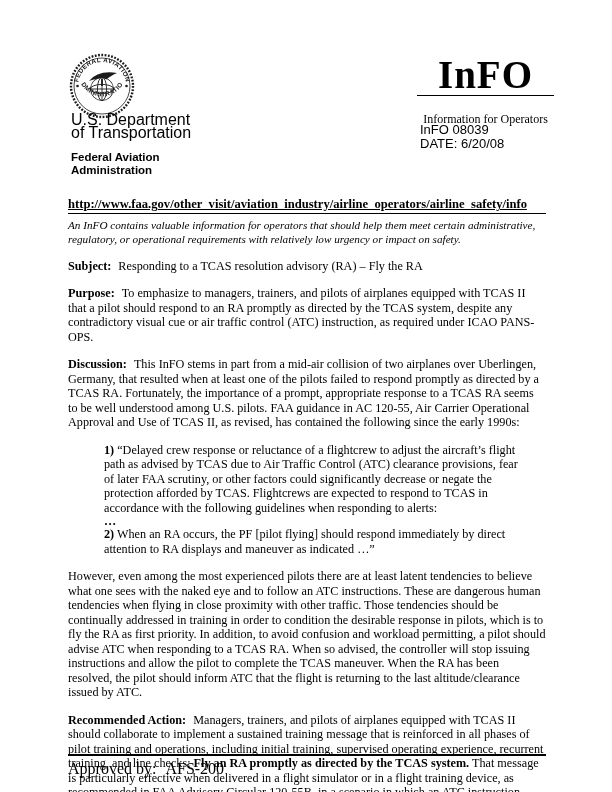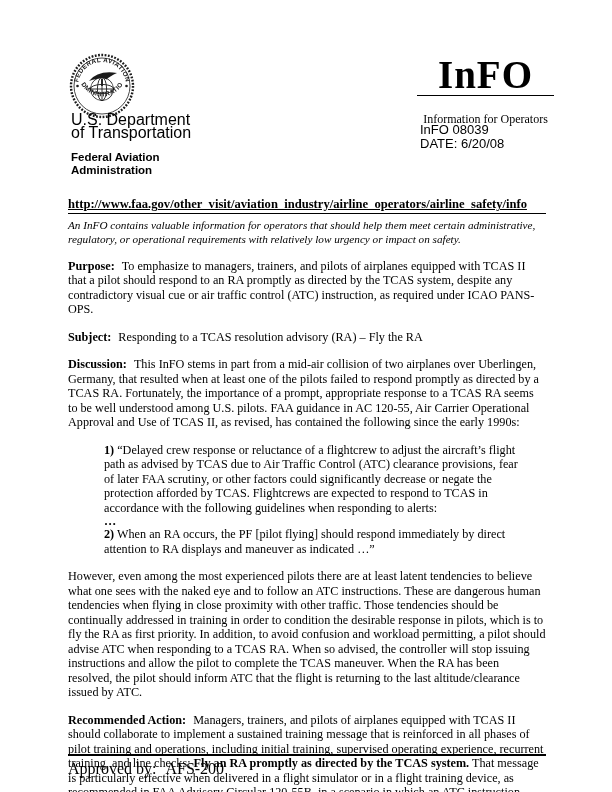--- a/index.html
+++ b/index.html
@@ -86,23 +86,23 @@
   <div class="doc-meta">
     <div>InFO 08039</div>
     <div>DATE: 6/20/08</div>
   </div>
 
   <div class="body-content">
     <span class="url">http://www.faa.gov/other_visit/aviation_industry/airline_operators/airline_safety/info</span>
     <div class="rule"></div>
     <div class="disclaimer">An InFO contains valuable information for operators that should help them meet certain administrative, regulatory, or operational requirements with relatively low urgency or impact on safety.</div>
 
+    <p><span class="lbl">Subject:</span><span>Responding to a TCAS resolution advisory (RA) – Fly the RA</span></p>
+
     <p><span class="lbl">Purpose:</span><span>To emphasize to managers, trainers, and pilots of airplanes equipped with TCAS II that a pilot should respond to an RA promptly as directed by the TCAS system, despite any contradictory visual cue or air traffic control (ATC) instruction, as required under ICAO PANS-OPS.</span></p>
-
-    <p><span class="lbl">Subject:</span><span>Responding to a TCAS resolution advisory (RA) – Fly the RA</span></p>
 
     <p><span class="lbl">Discussion:</span><span>This InFO stems in part from a mid-air collision of two airplanes over Uberlingen, Germany, that resulted when at least one of the pilots failed to respond promptly as directed by a TCAS RA. Fortunately, the importance of a prompt, appropriate response to a TCAS RA seems to be well understood among U.S. pilots. FAA guidance in AC 120-55, Air Carrier Operational Approval and Use of TCAS II, as revised, has contained the following since the early 1990s:</span></p>
 
     <div class="quote">
       <p><span class="b">1)</span> <span>“Delayed crew response or reluctance of a flightcrew to adjust the aircraft’s flight path as advised by TCAS due to Air Traffic Control (ATC) clearance provisions, fear of later FAA scrutiny, or other factors could significantly decrease or negate the protection afforded by TCAS. Flightcrews are expected to respond to TCAS in accordance with the following guidelines when responding to alerts:</span></p>
       <div class="ellipsis">…</div>
       <p><span class="b">2)</span> <span>When an RA occurs, the PF [pilot flying] should respond immediately by direct attention to RA displays and maneuver as indicated …”</span></p>
     </div>
 
     <p>However, even among the most experienced pilots there are at least latent tendencies to believe what one sees with the naked eye and to follow an ATC instructions. These are dangerous human tendencies when flying in close proximity with other traffic. Those tendencies should be continually addressed in training in order to condition the desirable response in pilots, which is to fly the RA as first priority. In addition, to avoid confusion and workload permitting, a pilot should advise ATC when responding to a TCAS RA. When so advised, the controller will stop issuing instructions and allow the pilot to complete the TCAS maneuver. When the RA has been resolved, the pilot should inform ATC that the flight is returning to the last altitude/clearance issued by ATC.</p>

